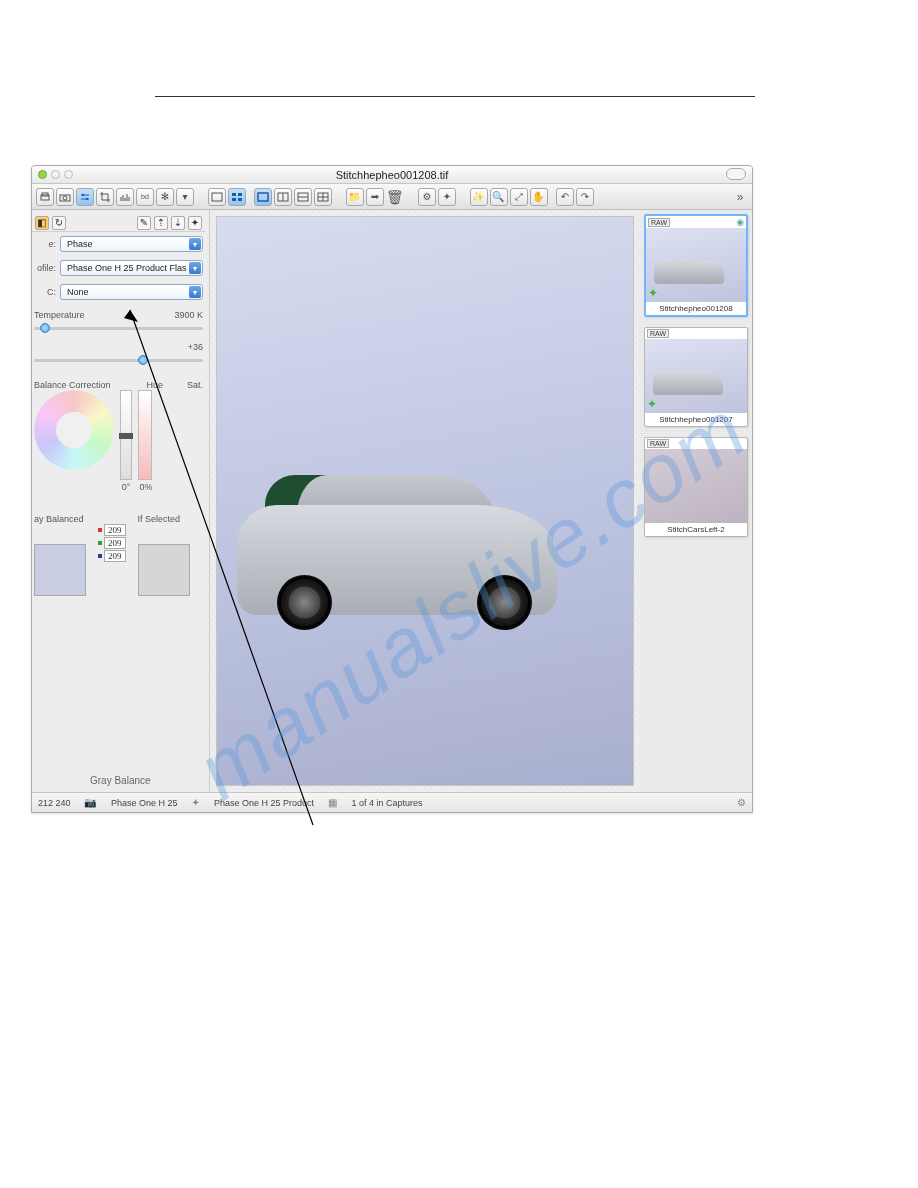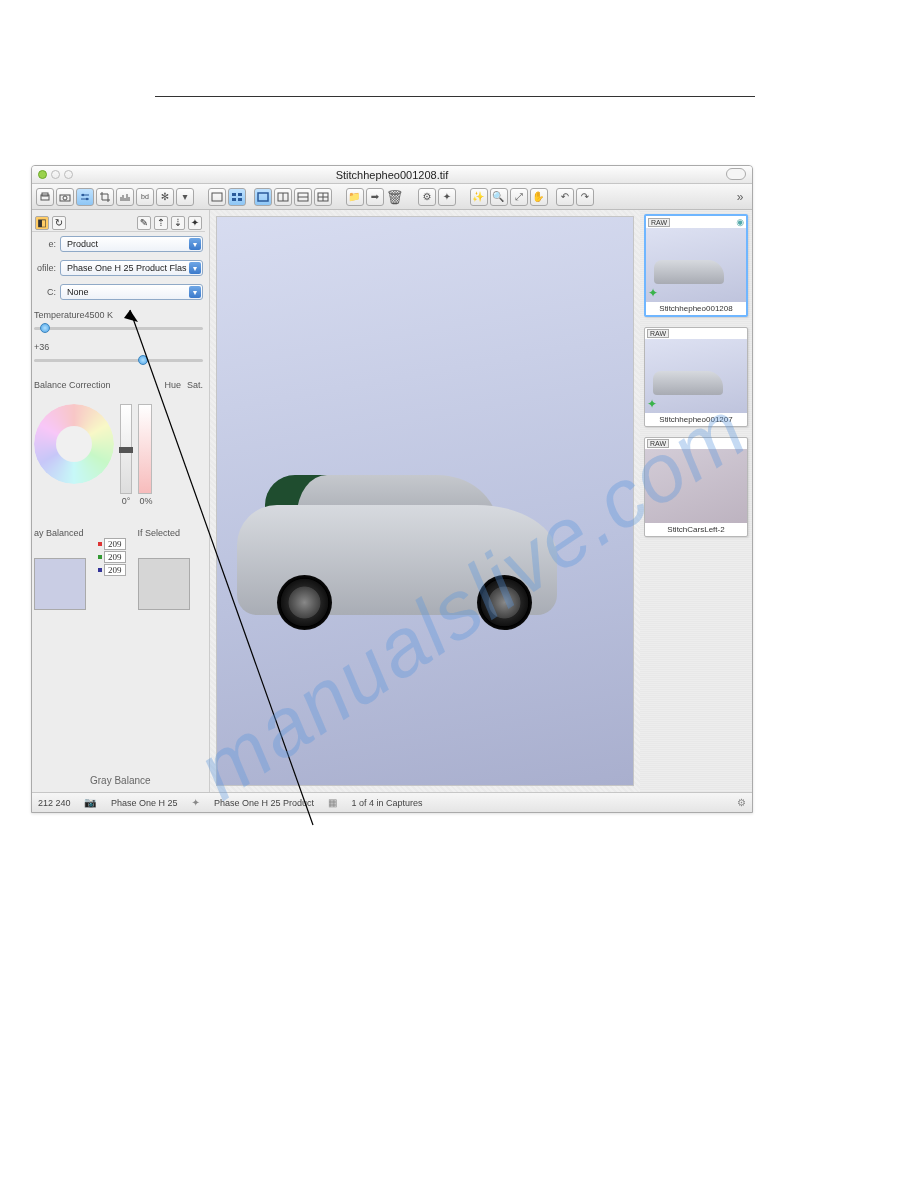--- a/index.html
+++ b/index.html
@@ -25,26 +25,26 @@
   .content { display:flex; height:582px; }
   .leftpanel { width:178px; background:#ededed; border-right:1px solid #ccc; padding:4px 4px 0 0; display:flex; flex-direction:column; }
   .sub-icons { height:18px; display:flex; align-items:center; gap:3px; padding:0 3px; border-bottom:1px solid #d0d0d0;}
   .sub-icons .sicn{ width:14px;height:14px;border:1px solid #aaa;border-radius:2px;background:#f6f6f6; display:flex;align-items:center;justify-content:center;}
   .sub-icons .spacer{flex:1}
   .formrow { display:flex; align-items:center; margin:4px 2px; gap:4px; }
   .formrow label{ font-size:9px; color:#555; width:22px; text-align:right; overflow:hidden;}
   .select { flex:1; height:16px; border:1px solid #8fa9c7; border-radius:3px; background:linear-gradient(#fff,#eef2f8); font-size:9px; padding:0 14px 0 6px; position:relative; color:#222; display:flex; align-items:center;}
   .select .arrow{ position:absolute; right:1px; top:1px; width:12px;height:12px; background:linear-gradient(#6fa7e6,#3b7acb); border-radius:2px; display:flex;align-items:center;justify-content:center;color:#fff;font-size:8px;}
   .slider-block { margin:6px 2px 2px; }
-  .slider-label { display:flex; font-size:9px;color:#555;}
+  .slider-label { display:flex; justify-content:space-between; font-size:9px;color:#555;}
   .track { position:relative; height:12px; margin-top:2px;}
   .track .bar{ position:absolute; top:5px; left:0;right:0;height:3px;background:#c9c9c9;border-radius:2px;}
   .track .thumb{position:absolute; top:1px; width:10px;height:10px;border-radius:50%;background:radial-gradient(#aee0ff,#4da2e6);border:1px solid #3b84bd;}
   .color-section{ margin:12px 2px 0; }
-  .cs-head{ display:flex; justify-content:space-between; font-size:9px; color:#555; margin-bottom:14px;}
+  .cs-head{ display:flex; justify-content:space-between; font-size:9px; color:#555; margin-bottom:0;}
   .cs-body{display:flex; gap:6px; align-items:flex-start;}
   .colorwheel{ width:80px;height:80px;border-radius:50%;background:conic-gradient(#ffb3b3,#ffffb3,#b3ffb3,#b3ffff,#b3b3ff,#ffb3ff,#ffb3b3);mask:radial-gradient(transparent 0,#000 0);opacity:.65;position:relative;}
   .colorwheel::after{content:'';position:absolute;top:50%;left:50%;transform:translate(-50%,-50%);width:36px;height:36px;border-radius:50%;background:#f2f2f2;}
   .cw-dot{position:absolute;top:46%;left:29%;width:6px;height:6px;border:1px solid #333;border-radius:50%;}
   .vslider{ width:12px;height:90px;border:1px solid #bbb;background:linear-gradient(#fff,#ddd);position:relative;}
   .vslider .vthumb{position:absolute;left:-2px;width:14px;height:6px;background:#555;}
   .satbar{ width:14px;height:90px;background:linear-gradient(#ffffff,#f7bcbc);border:1px solid #bbb;}
   .cs-foot{display:flex; gap:6px; margin-top:2px; font-size:9px;color:#555;}
   .cs-foot span{width:80px;text-align:center;} .cs-foot .n{width:12px;text-align:center;} .cs-foot .n2{width:16px;text-align:center;}
   .swatch-section{ margin:22px 2px 0; display:flex; gap:12px;}
@@ -196,21 +196,21 @@
           <div class="spacer"></div>
           <div class="sicn">✎</div>
           <div class="sicn">⇡</div>
           <div class="sicn">⇣</div>
           <div class="sicn">✦</div>
         </div>
 
         <div class="formrow">
           <label>e:</label>
           <div class="select">
-              <span>Product</span>
+              <span>Phase</span>
               <span class="arrow">▾</span>
             </div>
         </div>
         <div class="formrow">
           <label>ofile:</label>
           <div class="select">
               <span>Phase One H 25 Product Flas</span>
               <span class="arrow">▾</span>
             </div>
         </div>
@@ -218,42 +218,42 @@
           <label>C:</label>
           <div class="select">
               <span>None</span>
               <span class="arrow">▾</span>
             </div>
         </div>
 
         <div class="slider-block">
           <div class="slider-label">
               <span>Temperature</span>
-              <span>4500 K</span>
+              <span>3900 K</span>
             </div>
           <div class="track">
               <div class="bar"></div>
               <div class="thumb" style="left:6px;"></div>
             </div>
         </div>
         <div class="slider-block">
           <div class="slider-label">
               <span></span>
               <span>+36</span>
             </div>
           <div class="track">
               <div class="bar"></div>
               <div class="thumb" style="left:104px;"></div>
             </div>
         </div>
 
         <div class="color-section">
           <div class="cs-head">
             <span>Balance Correction</span>
-            <span style="display:flex;gap:6px;">
+            <span style="display:flex;gap:24px;">
                 <span>Hue</span>
                 <span>Sat.</span>
               </span>
           </div>
           <div class="cs-body">
             <div class="colorwheel">
                 <div class="cw-dot"></div>
               </div>
             <div class="vslider">
                 <div class="vthumb" style="top:42px;"></div>

